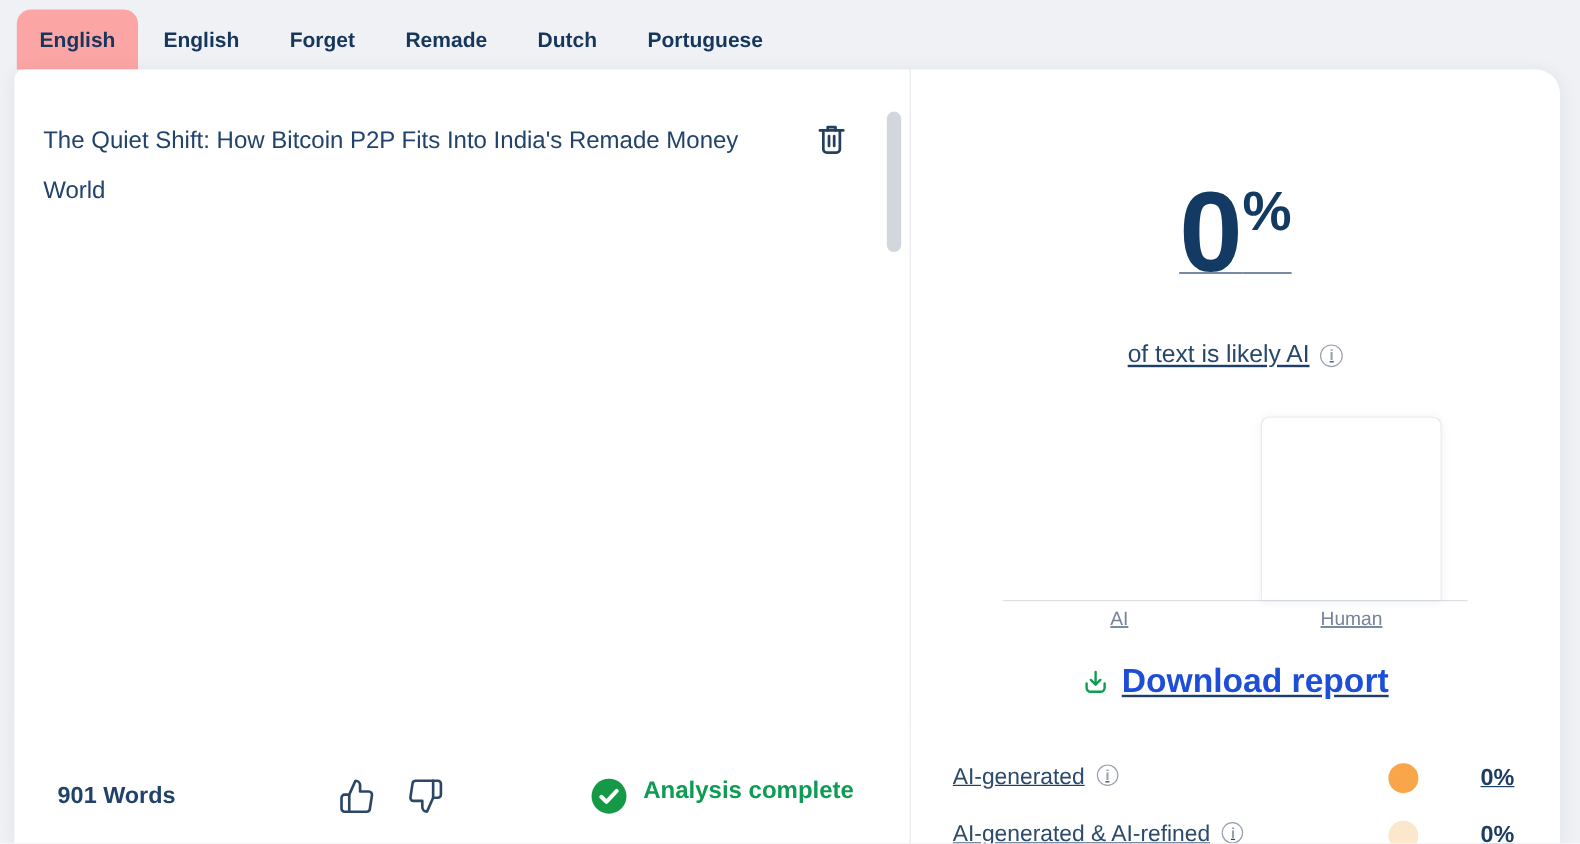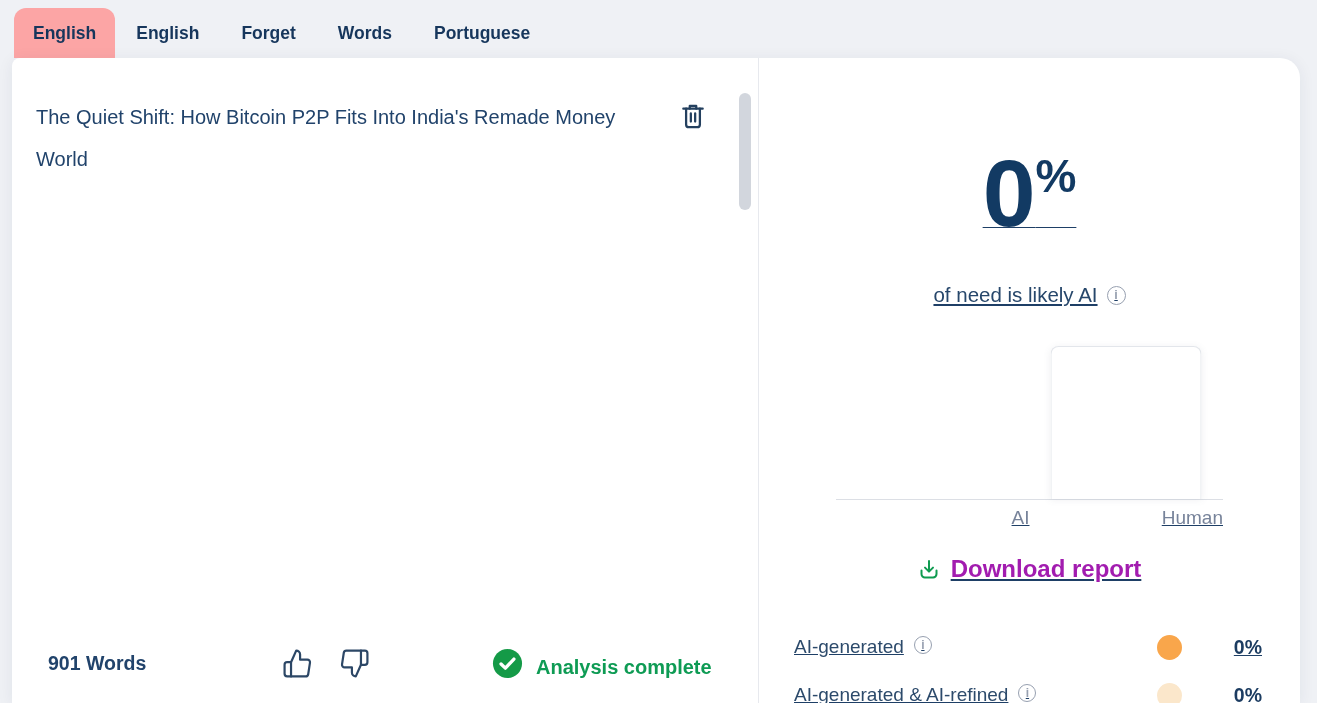--- a/index.html
+++ b/index.html
@@ -51,21 +51,21 @@
   }
 
   
   .doc-footer {
     position:absolute; left:36px; right:36px; bottom:12px; height:56px;
     display:flex; align-items:center;
   }
   .word-count { font-size:19.5px; font-weight:600; color:#21436b; width:110px; }
   .thumbs { display:flex; gap:26px; margin-left:124px; }
   .thumb-btn { background:none; border:none; cursor:pointer; padding:0; line-height:0; }
-  .status { display:flex; align-items:flex-end; gap:13px; margin-left:122px; }
+  .status { display:flex; align-items:flex-start; gap:13px; margin-left:122px; }
   .status-label { font-size:20px; font-weight:600; color:#0e9b54; }
 
   
   .score-wrap { margin-top:68px; text-align:center; color:#123a63; line-height:100px; white-space:nowrap; }
   .score-value { font-size:95px; font-weight:700; }
   .score-unit { font-size:46px; font-weight:700; vertical-align:34px; }
   .score-caption {
     margin-top:12px; display:flex; justify-content:center; align-items:center; gap:9px;
     font-size:20.5px; color:#27476b;
   }
@@ -77,27 +77,27 @@
 
   .chart { width:387px; margin:39px auto 0; }
   .chart-plot { position:relative; height:154px; border-bottom:1px solid #dcdfe5; display:flex; }
   .chart-slot { flex:1; position:relative; }
   .chart-bar {
     position:absolute; left:50%; transform:translateX(-50%); bottom:0; width:151px;
     background:#ffffff; border:1px solid #e3e6eb; border-bottom:none;
     border-radius:8px 8px 0 0; box-shadow:0 1px 7px rgba(100,110,130,0.10);
   }
   .chart-labels { display:flex; margin-top:7px; }
-  .chart-labels div { flex:1; text-align:right; font-size:19px; color:#77839a; }
+  .chart-labels div { flex:1; text-align:center; font-size:16px; color:#77839a; }
 
   .download {
     margin-top:26px; display:flex; justify-content:center; align-items:center; gap:11px;
     background:none; border:none; cursor:pointer; width:100%;
   }
-  .download-label { font-size:24px; font-weight:600; color:#a21caf;text-align:right; }
+  .download-label { font-size:28px; font-weight:600; color:#1d4ed8;text-align:right; }
 
   .legend { margin-top:40px; padding:0 38px 0 35px; }
   .legend-row { display:flex; align-items:center; height:48px; }
   .legend-label { display:flex; align-items:flex-start; gap:10px; font-size:19px; color:#2c4a6b; }
   .legend-label .info-icon { width:18px; height:18px; font-size:12px; }
   .legend-dot { margin-left:auto; width:25px; height:25px; border-radius:50%; flex:0 0 auto; }
   .legend-value { width:52px; text-align:right; margin-left:28px; font-size:19.5px; font-weight:700; color:#1c3c61; }
 </style>
 </head>
 <body>
@@ -106,21 +106,24 @@
   <div class="tab active">
       <span>English</span>
     </div>
   <div class="tab">
       <span>English</span>
     </div>
   <div class="tab">
       <span>Forget</span>
     </div>
   <div class="tab">
-      <span>Words</span>
+      <span>Remade</span>
+    </div>
+  <div class="tab">
+      <span>Dutch</span>
     </div>
   <div class="tab">
       <span>Portuguese</span>
     </div>
 </nav>
 
 <div class="main">
 
   <section class="left-panel">
     <div class="doc">
@@ -166,21 +169,21 @@
     </div>
   </section>
 
   <div class="v-divider"></div>
 
   <section class="right-panel">
     <div class="score-wrap">
       <span class="score-value">0</span><span class="score-unit">%</span>
     </div>
     <div class="score-caption">
-      <span>of need is likely AI</span>
+      <span>of text is likely AI</span>
       <span class="info-icon">i</span>
     </div>
 
     <div class="chart">
       <div class="chart-plot">
         <div class="chart-slot">
           
         </div>
         <div class="chart-slot">
           <div class="chart-bar" style="height: 100%;"></div>

